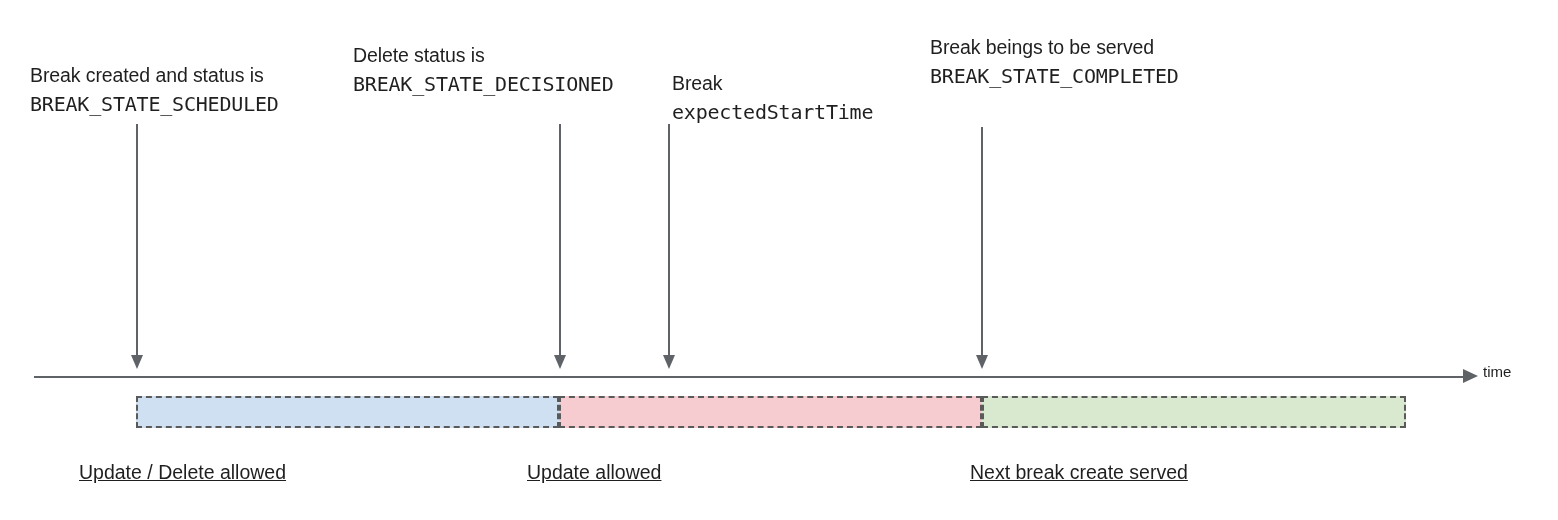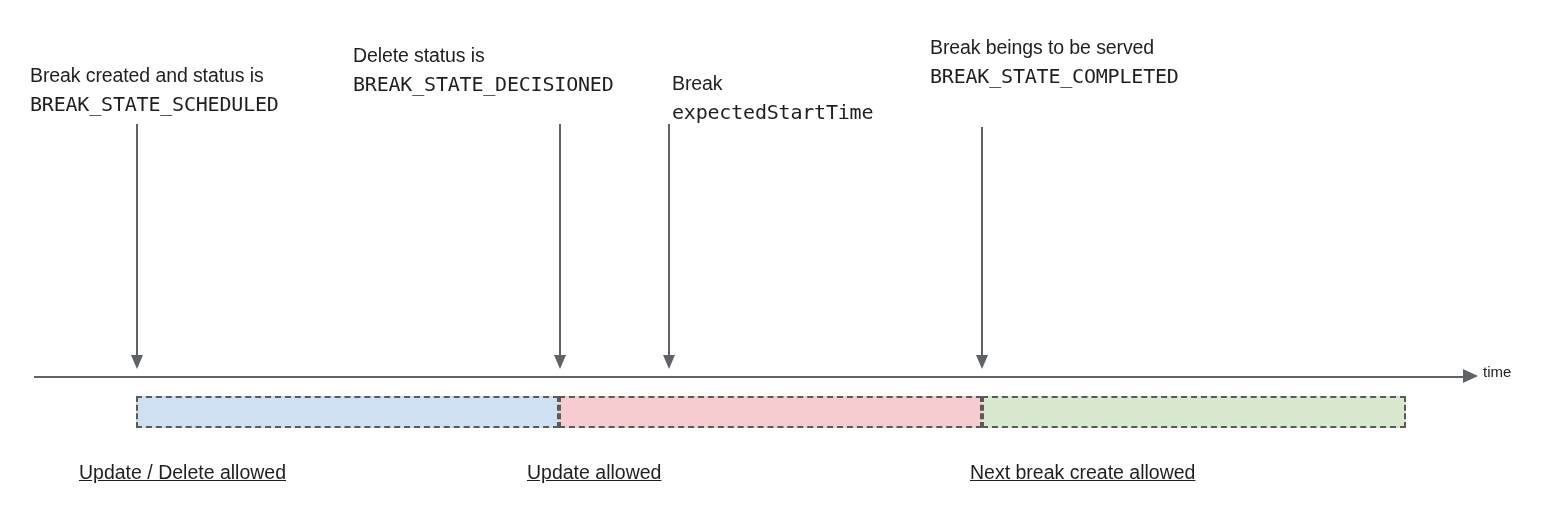--- a/index.html
+++ b/index.html
@@ -149,15 +149,15 @@
   <div id="time-axis" style="left: 34px; top: 376px; width: 1435px; background: rgb(95, 99, 104);"></div>
   <div id="time-axis-head" style="left: 1463px; top: 369px; border-left-color: rgb(95, 99, 104);"></div>
   <div id="time-axis-label" style="left: 1483px; top: 363px;">time</div>
 
   <div class="phase-bar" id="bar-0" style="left: 136px; width: 423px; background: rgb(207, 224, 242);"></div>
   <div class="phase-bar" id="bar-1" style="left: 559px; width: 423px; background: rgb(246, 204, 208);"></div>
   <div class="phase-bar" id="bar-2" style="left: 982px; width: 424px; background: rgb(216, 233, 208);"></div>
 
   <div class="caption" id="cap-0" style="left: 79px; width: 500px; top: 461px;">Update / Delete allowed</div>
   <div class="caption" id="cap-1" style="left: 527px; width: 500px; top: 461px;">Update allowed</div>
-  <div class="caption" id="cap-2" style="left: 970px; width: 500px; top: 461px;">Next break create allowed</div>
+  <div class="caption" id="cap-2" style="left: 970px; width: 500px; top: 461px;">Next break create served</div>
 
 </div>
 
 </body></html>

